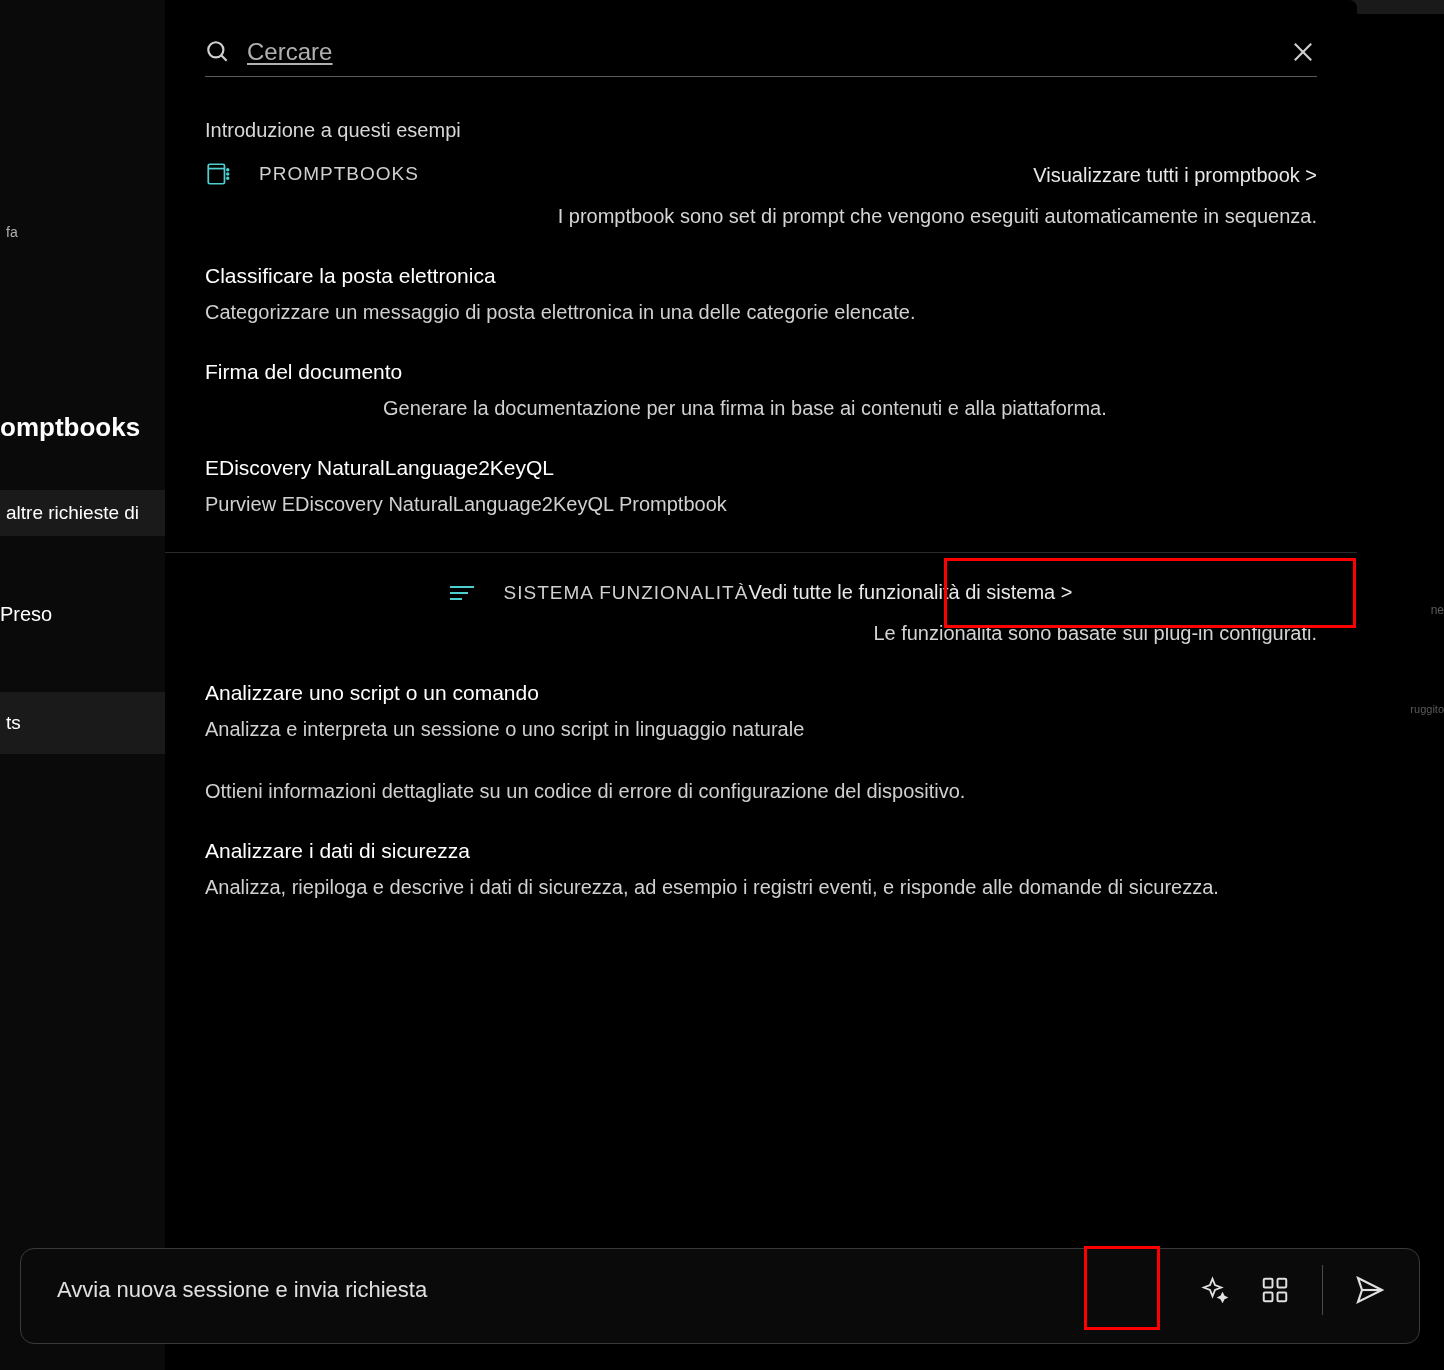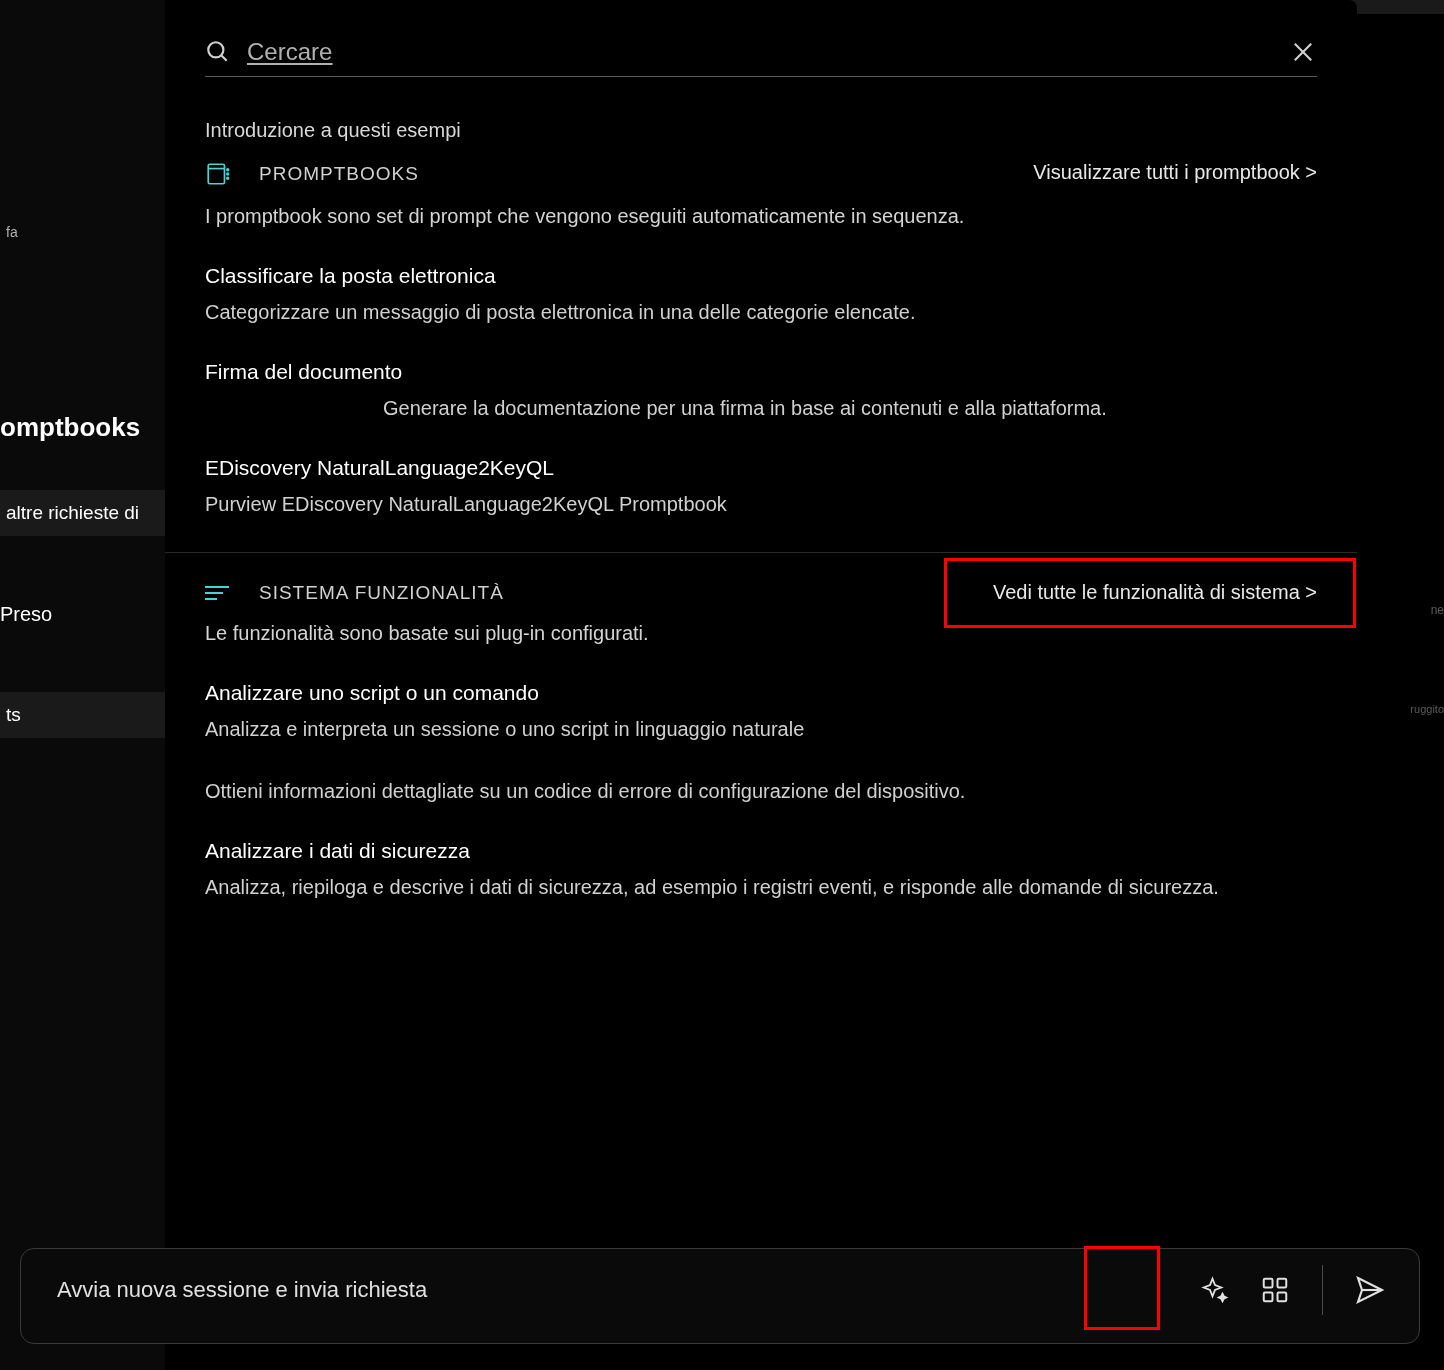--- a/index.html
+++ b/index.html
@@ -56,21 +56,21 @@
       left: 0;
       color: #ffffff;
       font-size: 20px;
     }
     .sidebar-ts {
       position: absolute;
       top: 692px;
       left: 0;
       right: 0;
       background: #1a1a1a;
-      padding: 12px 6px;
+      padding: 20px 6px;
       color: #ffffff;
       font-size: 19px;
     }
     .right-fragment {
       position: absolute;
       right: 0;
       top: 603px;
       color: #5a5a5a;
       font-size: 12px;
       transform: rotate(0deg);
@@ -124,21 +124,21 @@
       cursor: pointer;
       margin-left: 12px;
     }
     .intro-text {
       color: #d8d8d8;
       font-size: 20px;
       margin-bottom: 19px;
     }
     .section-header {
       display: flex;
-      align-items: flex-start;
+      align-items: flex-end;
       justify-content: space-between;
       margin-bottom: 18px;
     }
     .section-left {
       display: flex;
       align-items: center;
       gap: 28px;
     }
     .section-icon {
       width: 26px;
@@ -152,20 +152,21 @@
     }
     .section-link {
       color: #e8e8e8;
       font-size: 20px;
       cursor: pointer;
     }
     .section-desc {
       color: #d4d4d4;
       font-size: 20px;
       margin-bottom: 36px;
+      text-align: right;
     }
     .item {
       margin-bottom: 34px;
     }
     .item-title {
       color: #ffffff;
       font-size: 21px;
       margin-bottom: 10px;
     }
     .item-desc {
@@ -231,21 +232,21 @@
     }
     .highlight2 {
       left: 1084px;
       top: 1246px;
       width: 76px;
       height: 84px;
     }
     .second-section-header {
       display: flex;
       align-items: center;
-      justify-content: space-between;
+      justify-content: center;
       margin-bottom: 18px;
     }
     .list-icon {
       display: flex;
       flex-direction: column;
       gap: 4px;
       width: 26px;
     }
     .list-icon-line {
       height: 2px;

